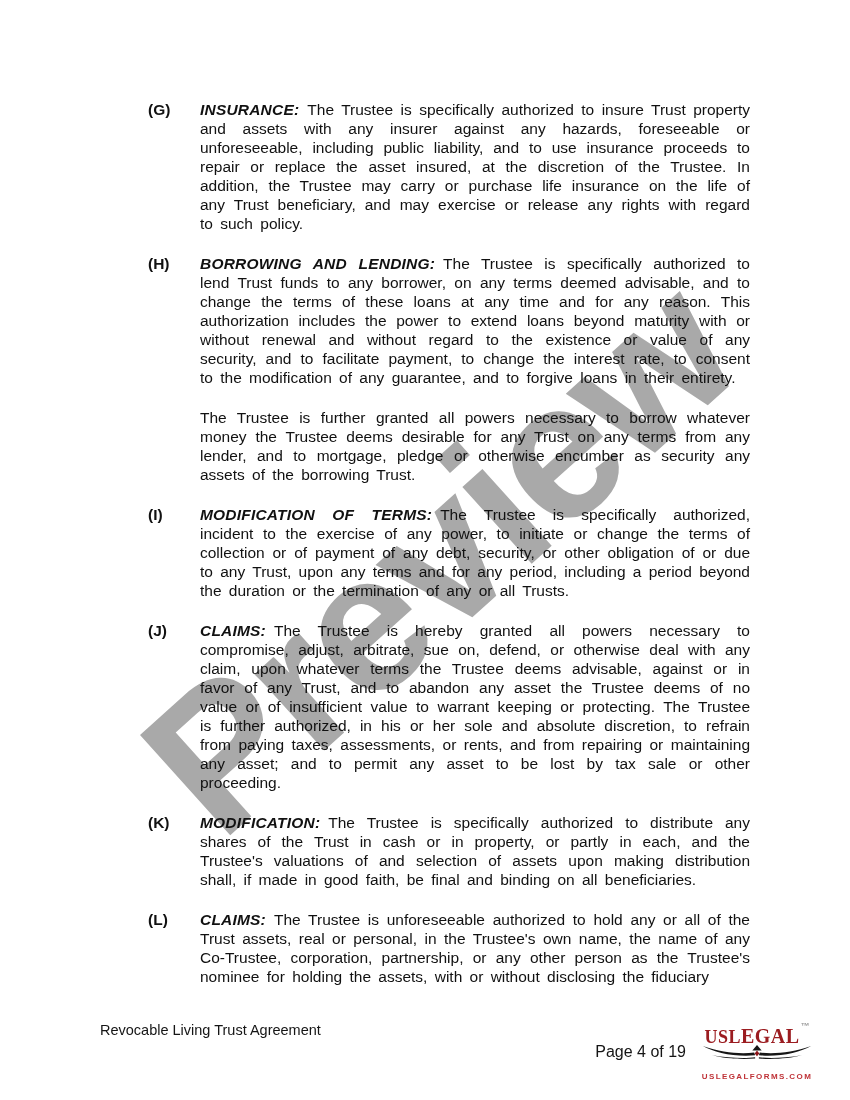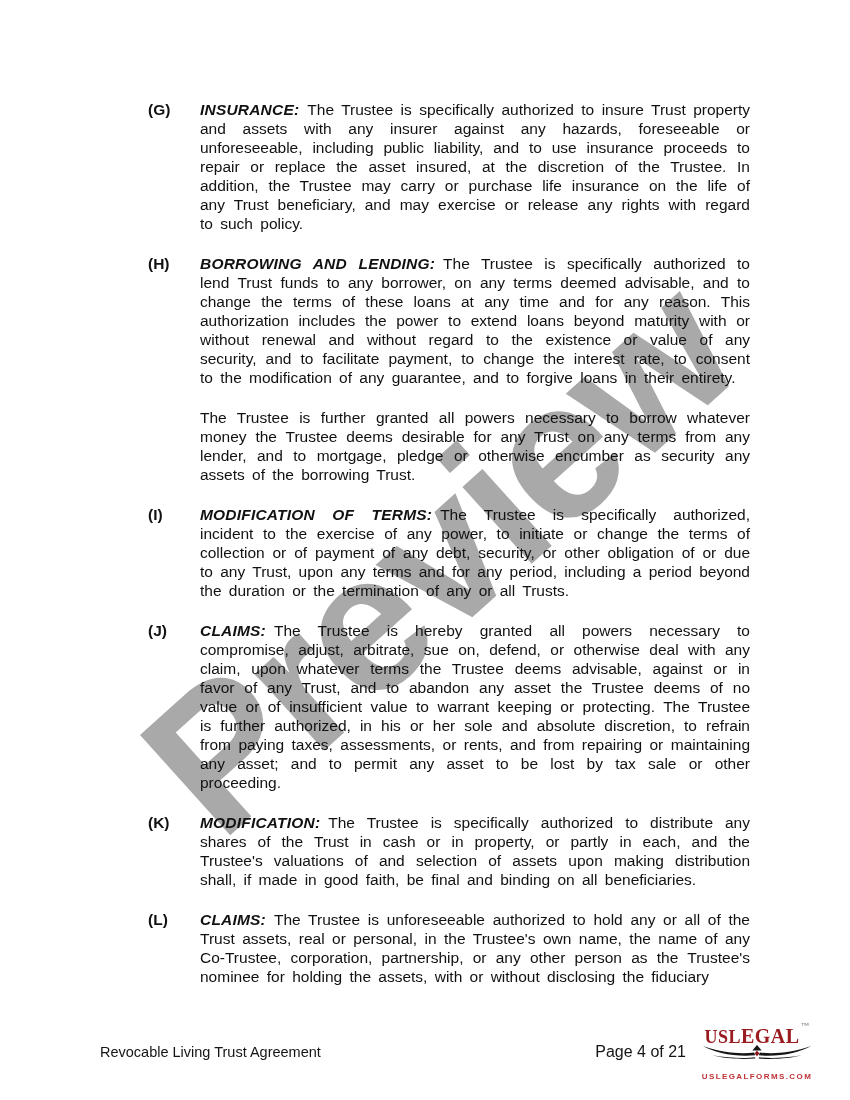--- a/index.html
+++ b/index.html
@@ -70,21 +70,20 @@
   }
   .clause-heading:empty { display: none; margin: 0; }
   
   .footer {
     position: absolute;
     left: 100px;
     top: 1022px;
     width: 716px;
     z-index: 1;
     display: flex;
-    align-items: center;
     justify-content: space-between;
   }
   .footer-title {
     font-size: 14.5px;
     color: #151515;
   }
   .footer-right {
     display: flex;
     align-items: center;
     gap: 12px;
@@ -165,21 +164,21 @@
     <section class="clause">
       <span class="clause-label">(L)</span>
       <p class="clause-text"><b class="clause-heading">CLAIMS:</b><span>The Trustee is unforeseeable authorized to hold any or all of the Trust assets, real or personal, in the Trustee's own name, the name of any Co-Trustee, corporation, partnership, or any other person as the Trustee's nominee for holding the assets, with or without disclosing the fiduciary</span></p>
     </section>
 
   </main>
 
   <footer class="footer">
     <span class="footer-title">Revocable Living Trust Agreement</span>
     <div class="footer-right">
-      <span class="page-info">Page 4 of 21</span>
+      <span class="page-info">Page 4 of 19</span>
       <div class="logo">
         <div class="logo-text"><span class="logo-big">USL</span><span class="logo-small">EGAL</span><span class="logo-tm">™</span></div>
         <svg class="logo-wings" width="112" height="14" viewBox="0 0 120 15" xmlns="http://www.w3.org/2000/svg">
           <path d="M60 0 L55 6 L65 6 Z" fill="#161616"></path>
           <path d="M2 1 C 22 8, 42 10, 57 8 L 58 11 C 36 13, 14 8, 2 1 Z" fill="#161616"></path>
           <path d="M118 1 C 98 8, 78 10, 63 8 L 62 11 C 84 13, 106 8, 118 1 Z" fill="#161616"></path>
           <path d="M12 11 C 30 14, 48 14.5, 58 13 L 58 14.5 C 42 15.5, 24 14.5, 12 11 Z" fill="#161616"></path>
           <path d="M108 11 C 90 14, 72 14.5, 62 13 L 62 14.5 C 78 15.5, 96 14.5, 108 11 Z" fill="#161616"></path>
           <path d="M60 6 L57.5 9 L60 12 L62.5 9 Z" fill="#8c1418"></path>
         </svg>

